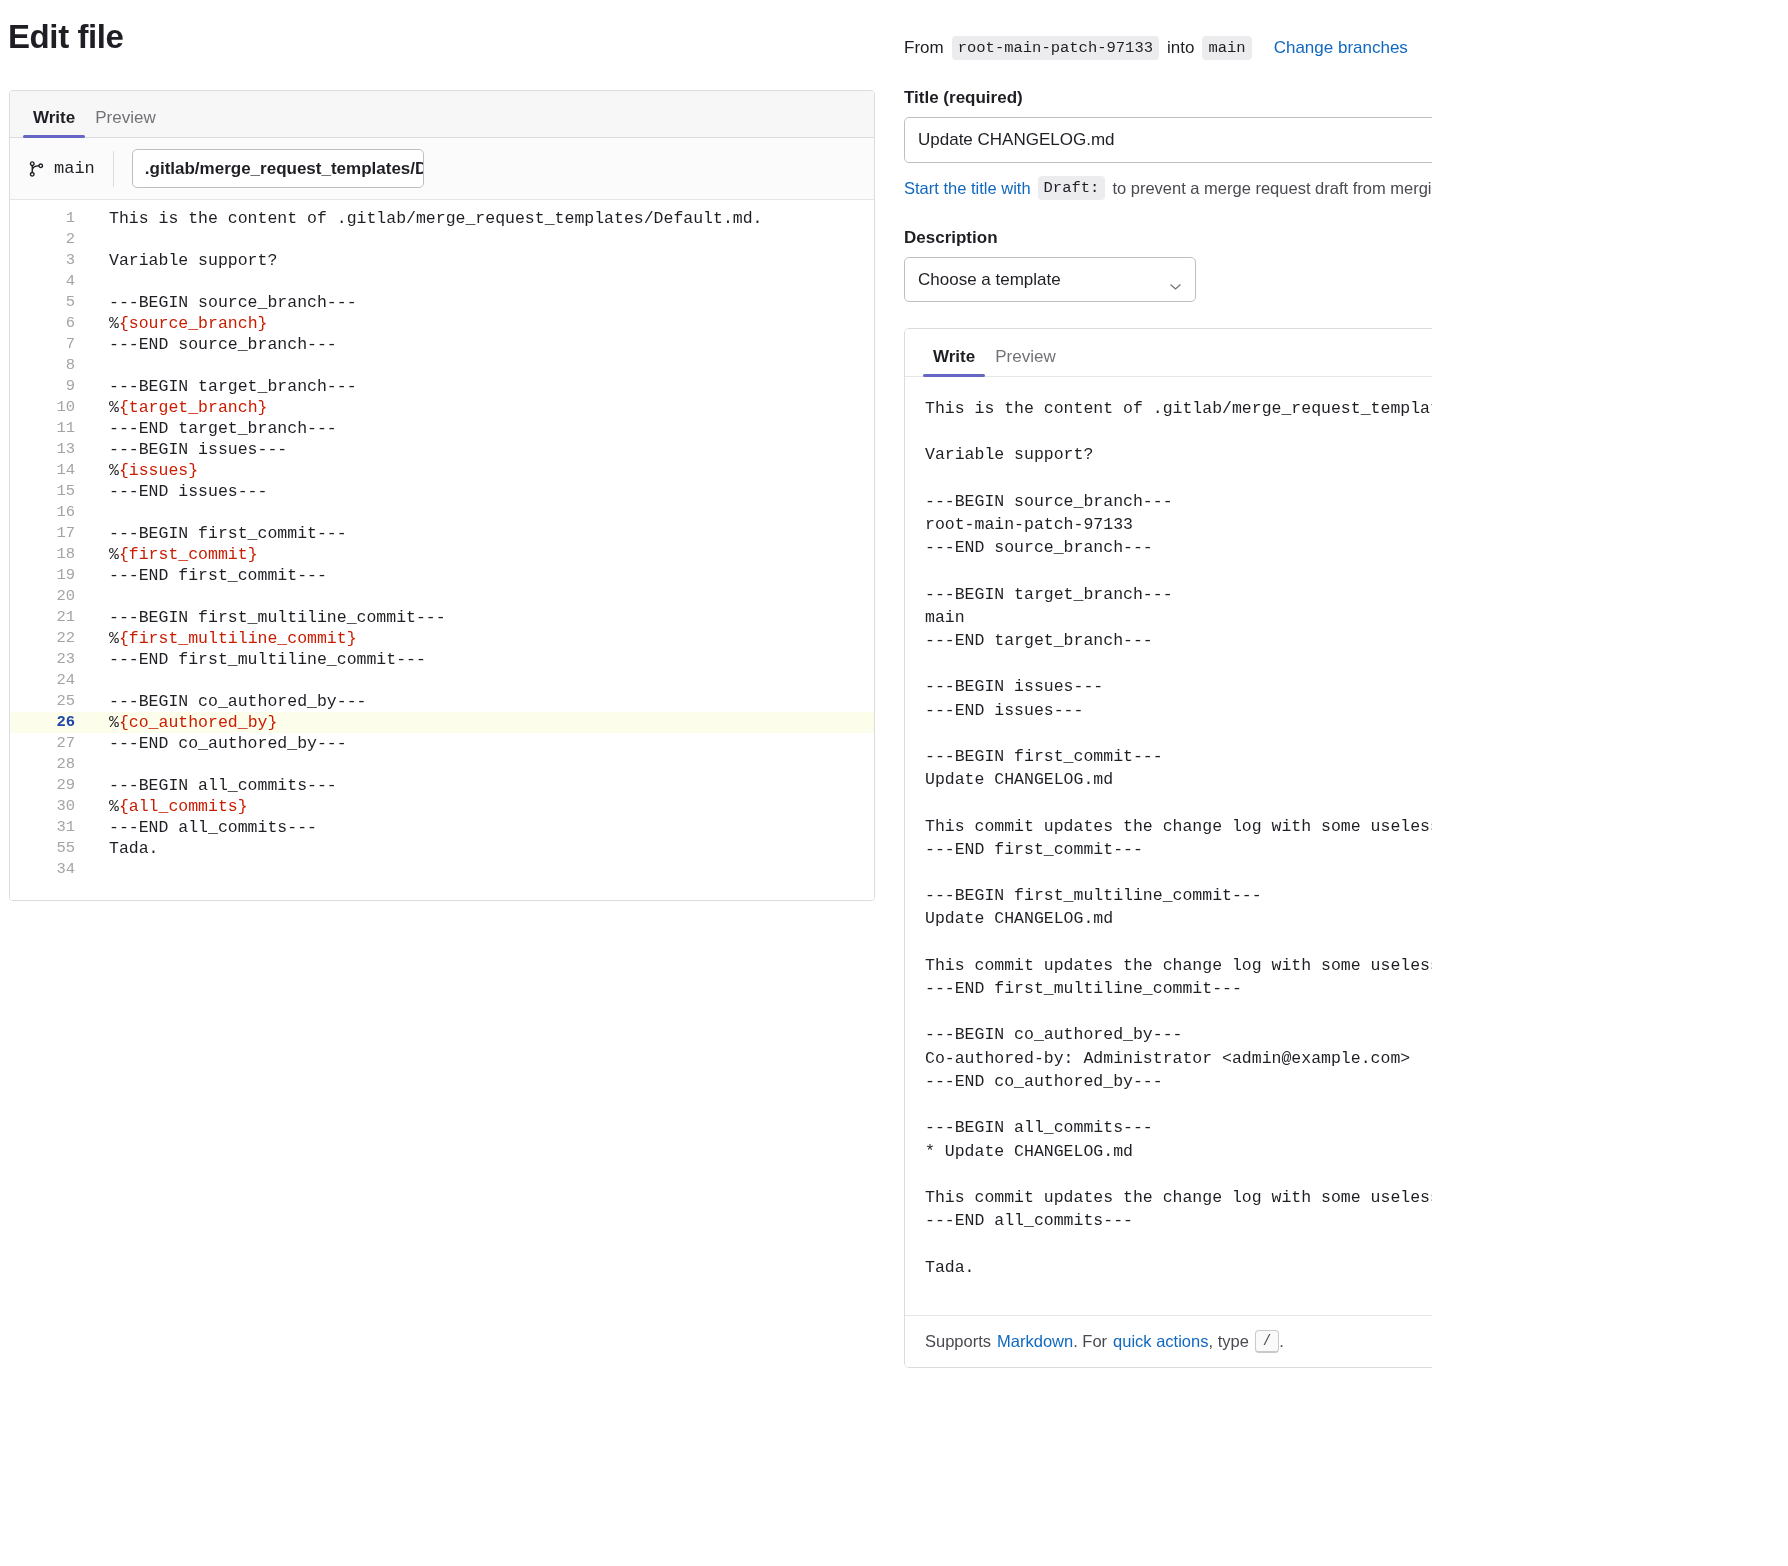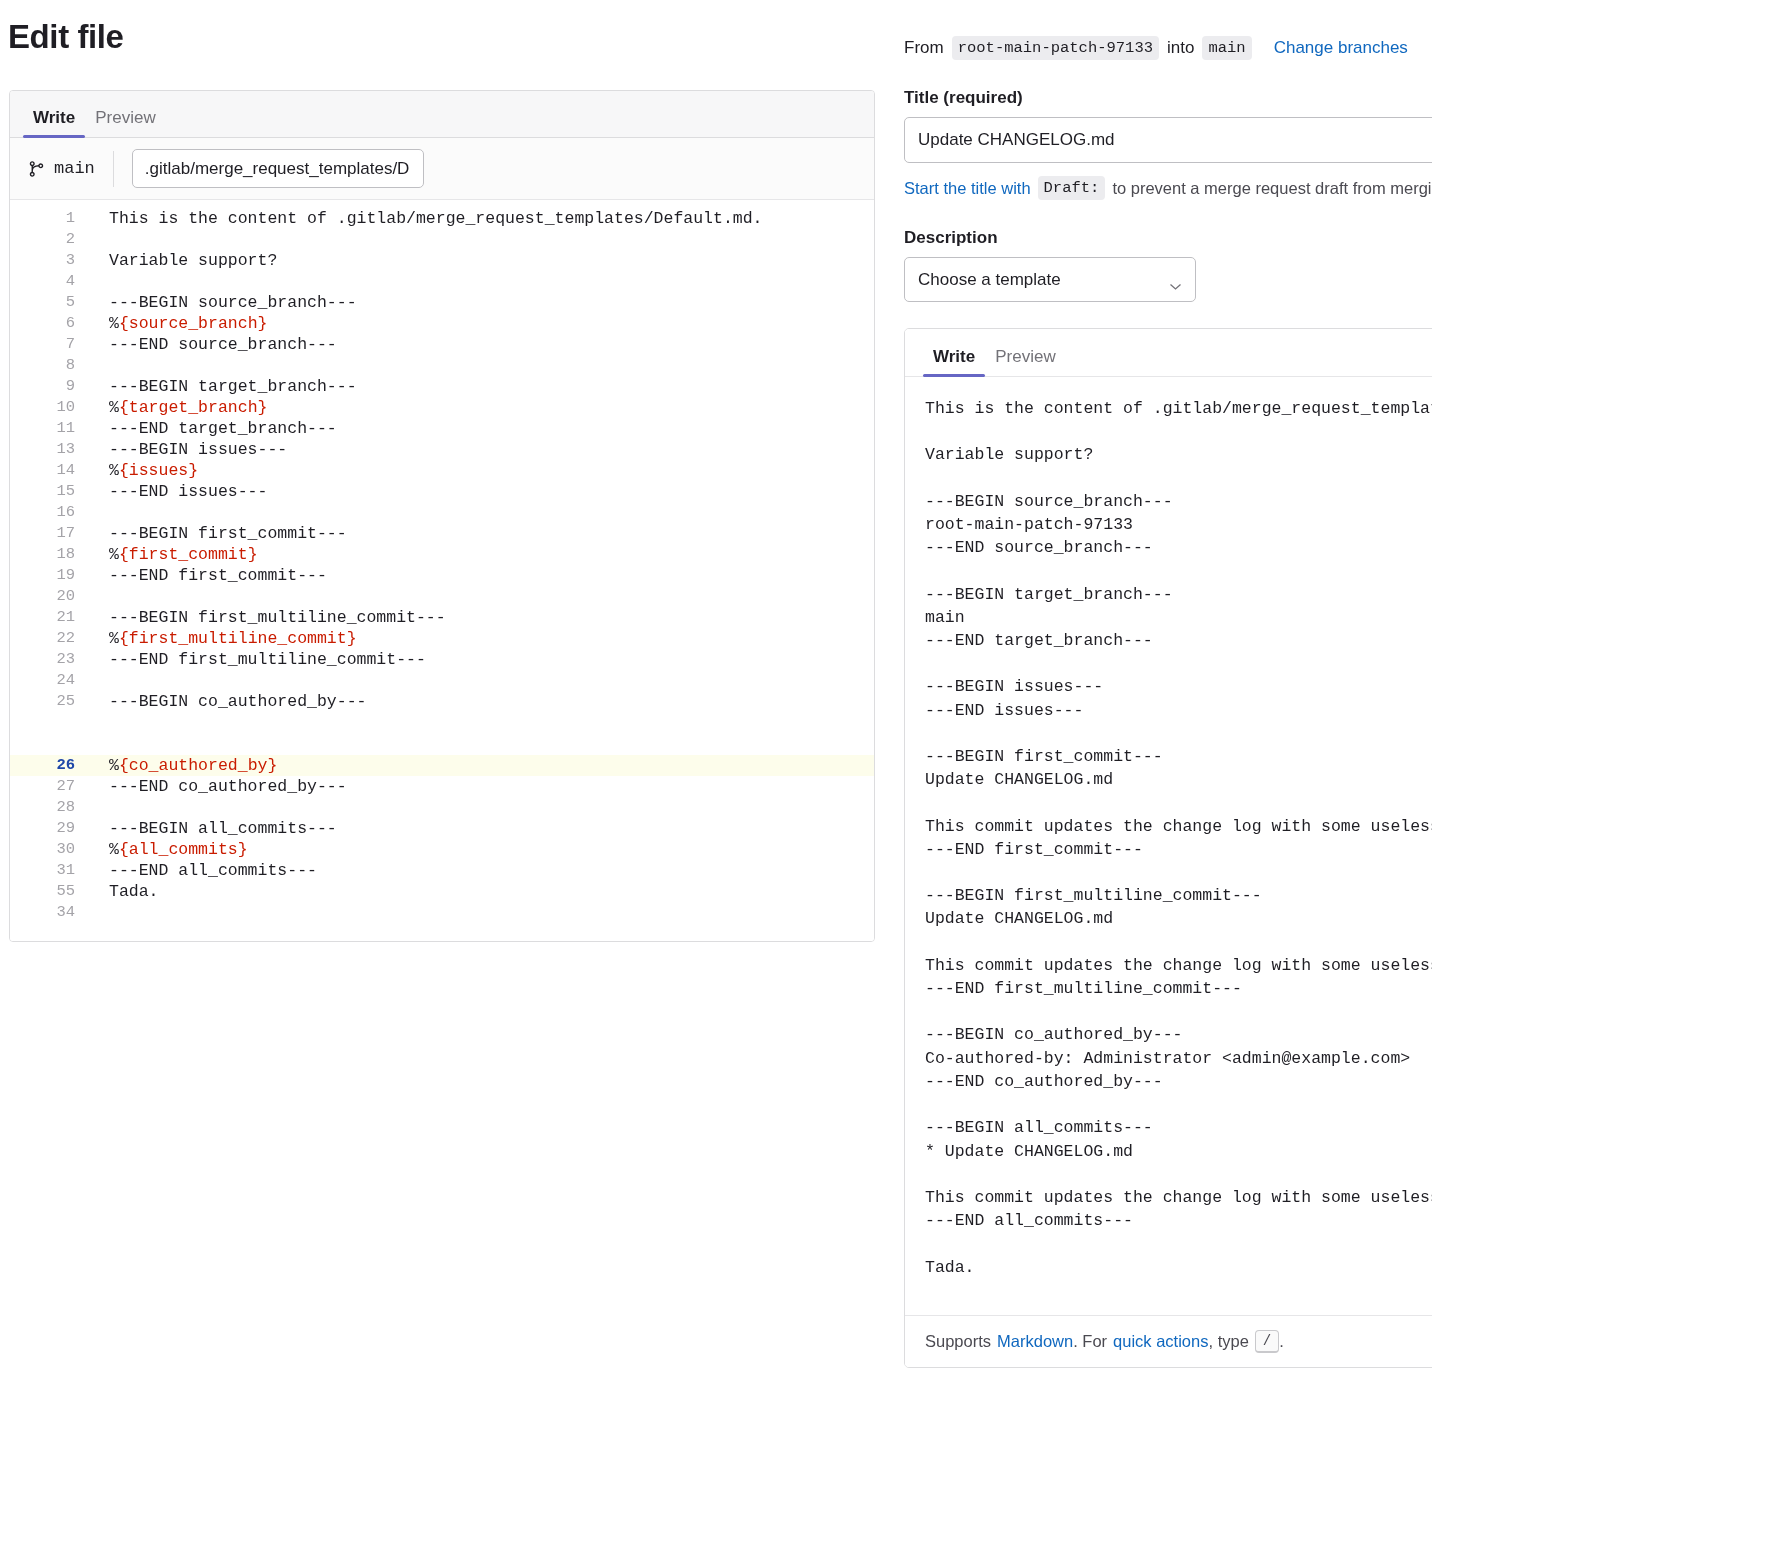--- a/index.html
+++ b/index.html
@@ -71,33 +71,33 @@
     border: 1px solid #bfbfc3;
     border-radius: 5px;
     background: #fff;
     height: 39px;
     width: 292px;
     padding: 0 12px;
     font-size: 17px;
     font-family: "Liberation Sans", sans-serif;
     color: #1f1e24;
     line-height: 37px;
-    white-space: nowrap; overflow: hidden;
+    white-space: nowrap; overflow: hidden; font-weight: bold;
   }
 
   
   .code-area {
     background: #ffffff;
     font-family: "Liberation Mono", monospace;
     font-size: 16.5px;
     padding: 8px 0 18px 0;
     min-height: 700px;
   }
   .code-line { display: flex; height: 21px; line-height: 21px; }
-  .code-line.active { background: #fdfdeb; margin-top: 43px; }
+  .code-line.active { background: #fdfdeb; }
   .ln {
     width: 80px; flex: 0 0 80px;
     text-align: right; padding-right: 15px;
     color: #a4a3a8; font-size: 15.5px;
     user-select: none;
   }
   .code-line.active .ln { color: #1f47a8; font-weight: bold; }
   .ct { white-space: pre; color: #1f1e24; padding-left: 19px; }
   .ct .var { color: #c91c00; }
 

